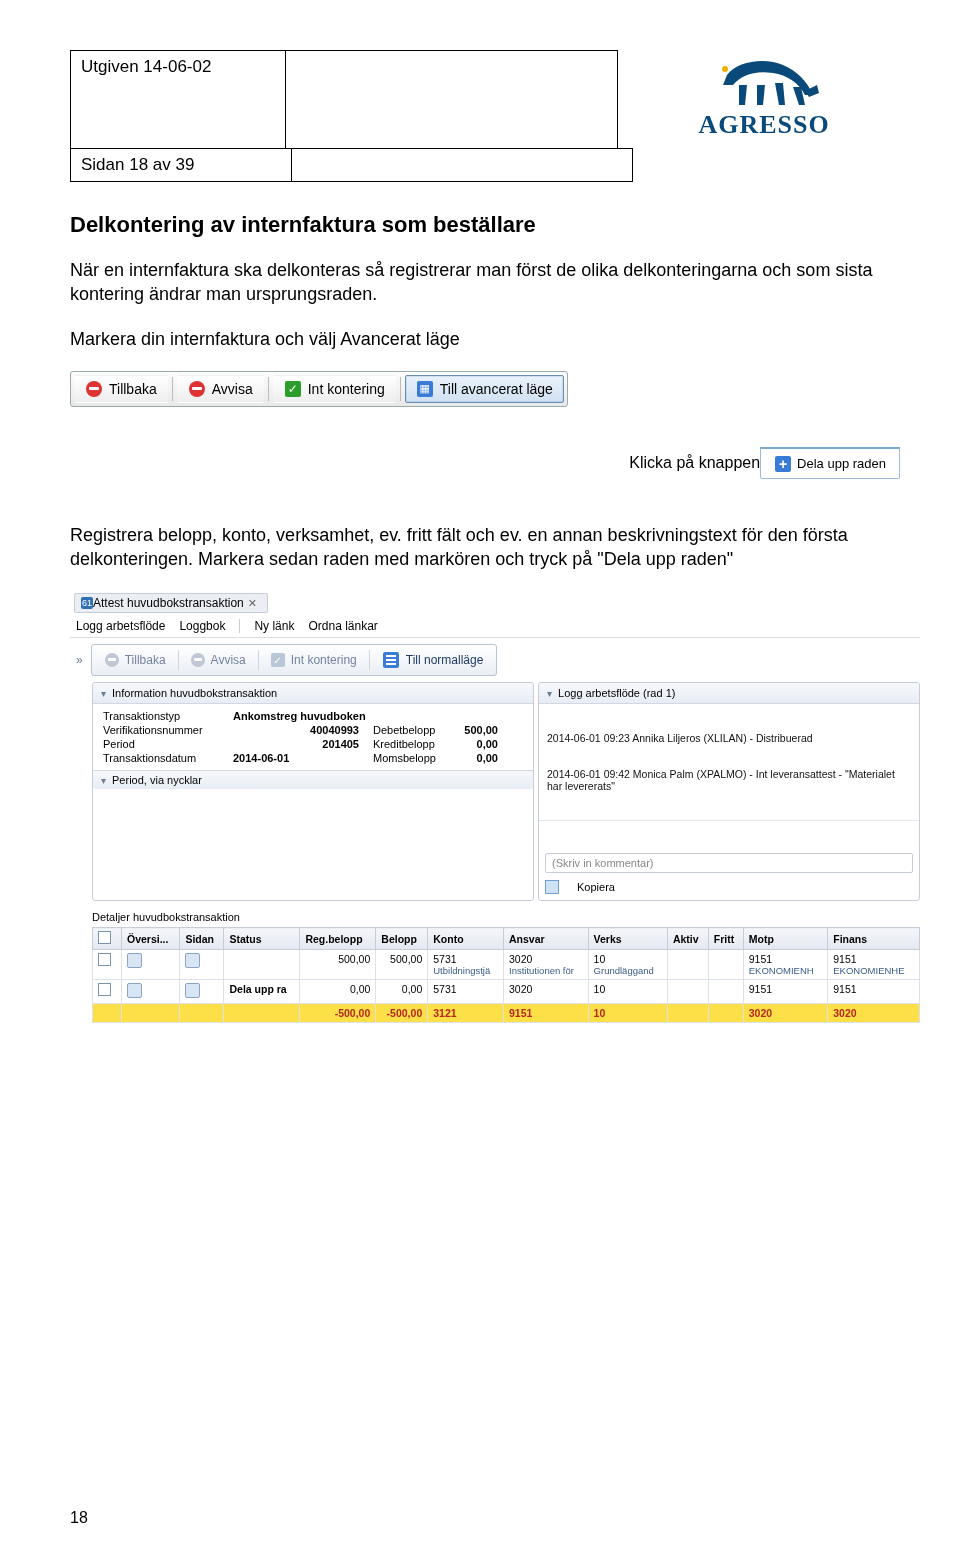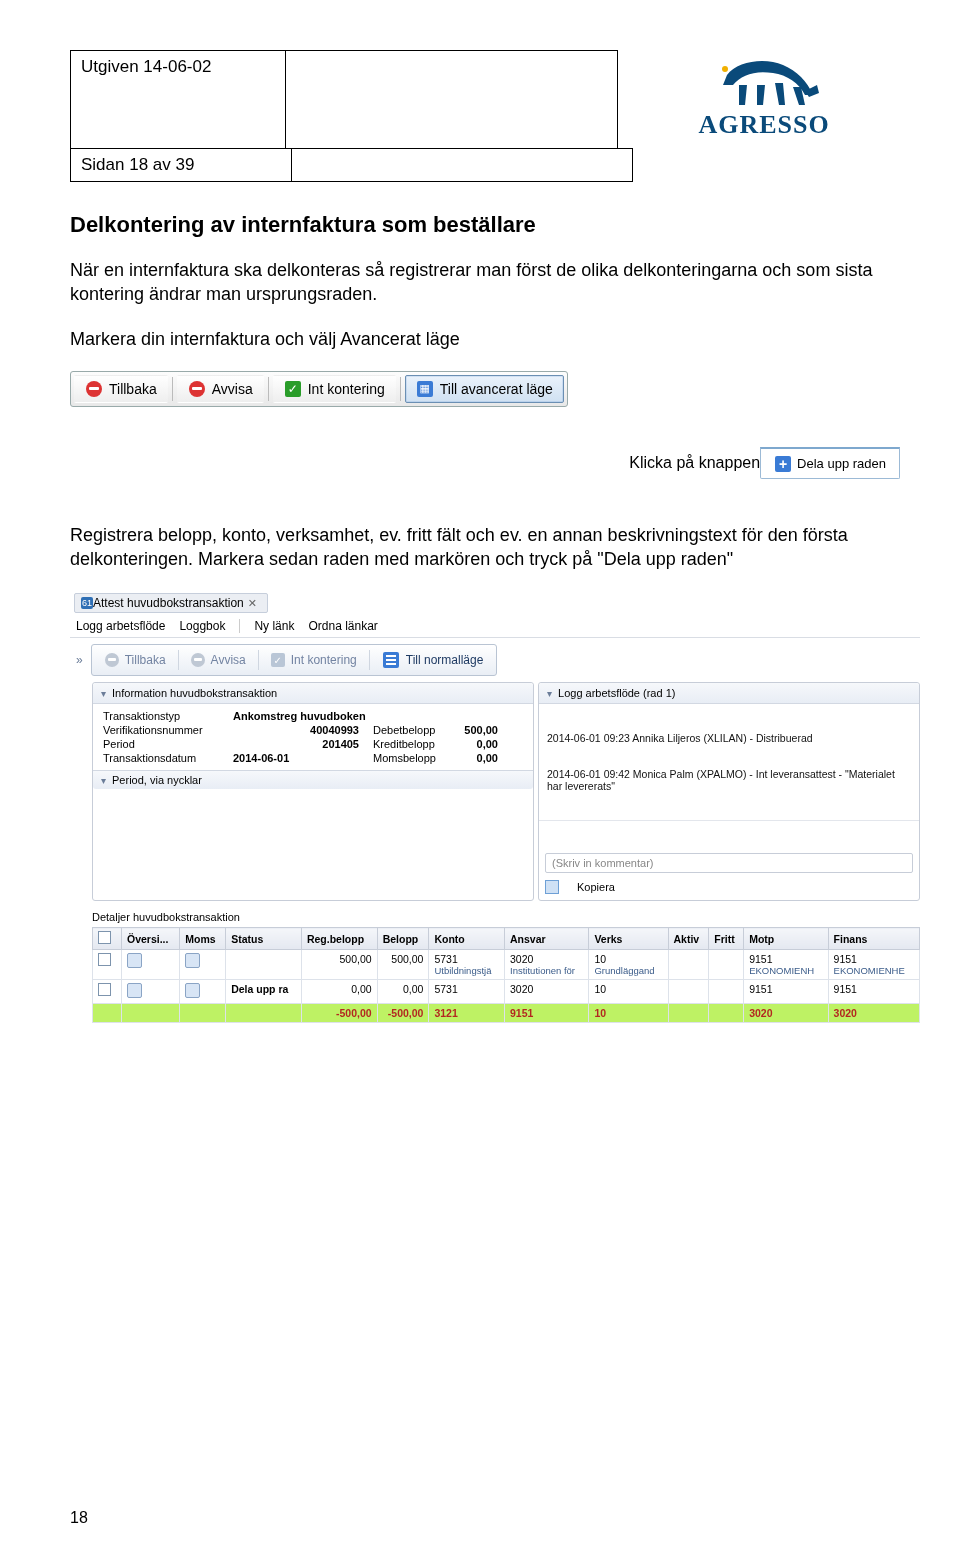--- a/index.html
+++ b/index.html
@@ -140,21 +140,21 @@
     font-weight:bold;
     text-align:left;
     white-space:nowrap;
   }
   .grid td {
     border:1px solid #dde2ea;
     padding:3px 5px;
     white-space:nowrap;
     vertical-align:top;
   }
-  .grid tr.total td { background:#bef264; color:#b32820; font-weight:bold;}
+  .grid tr.total td { background:#fde047; color:#b32820; font-weight:bold;}
   .chk { width:11px;height:11px;border:1px solid #7d94ad;display:inline-block;background:#fff;}
   .cell-ic{width:13px;height:13px;display:inline-block;border:1px solid #8aa4c5;background:#d8e5f5;border-radius:2px;}
   .subtxt{color:#3b5c8a;font-size:9.5px;display:block;}
   .num { text-align:right; }
   .bold { font-weight:bold;text-align:center; }
 
   .page-num { position:absolute; bottom:40px; left:70px; font-size:16px; }
 </style>
 </head>
 <body>
@@ -353,21 +353,21 @@
     </div>
 
     <div class="details-title" style="margin-left:22px;">Detaljer huvudbokstransaktion</div>
 
     <div style="margin-left:22px;">
     <table class="grid">
       <thead>
         <tr>
           <th style="width:18px;"><span class="chk"></span></th>
           <th>Översi...</th>
-          <th>Moms</th>
+          <th>Sidan</th>
           <th>Status</th>
           <th class="num">Reg.belopp</th>
           <th class="num">Belopp</th>
           <th>Konto</th>
           <th>Ansvar</th>
           <th>Verks</th>
           <th>Aktiv</th>
           <th>Fritt</th>
           <th>Motp</th>
           <th>Finans</th>

